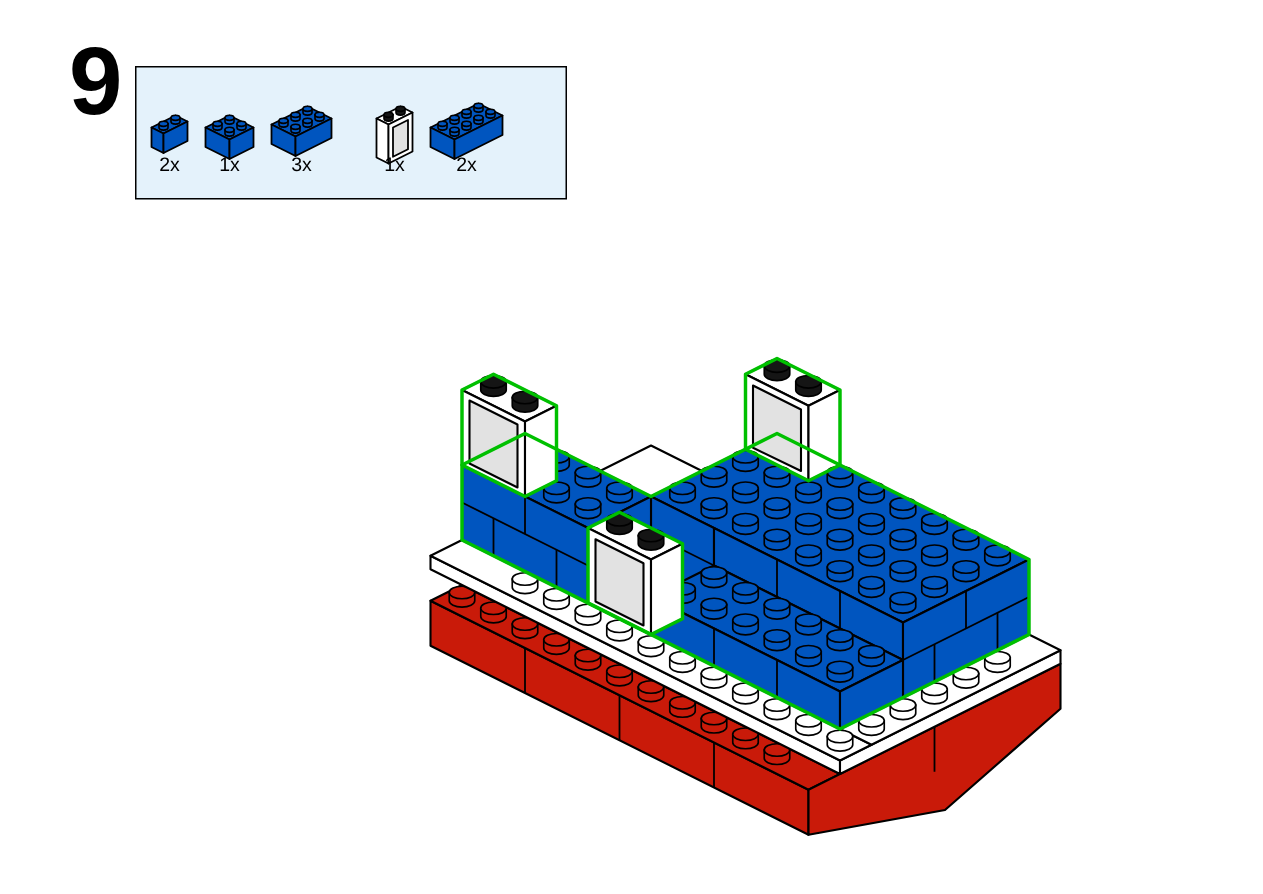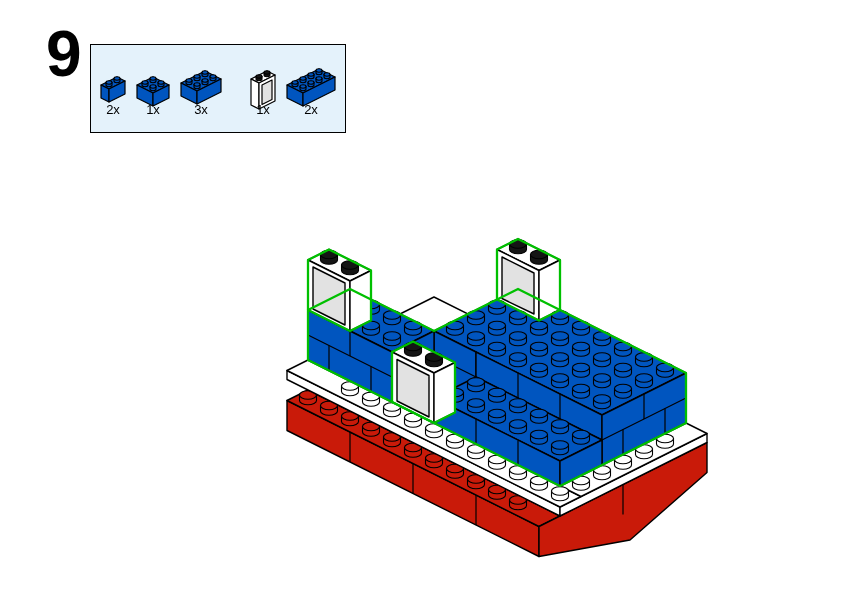--- a/index.html
+++ b/index.html
@@ -4,21 +4,21 @@
 <style>
   :root{
     --c-blue:#0055BF; --c-red:#C91A09; --c-green:#00C000;
     --c-glass:#E2E2E2; --c-panel_bg:#E4F2FB;
   }
   html,body{margin:0;padding:0;background:#fff;}
   .page{position:relative;width:842px;height:596px;background:#fff;overflow:hidden;
         font-family:"Liberation Sans",sans-serif;}
   .step-number{position:absolute;left:46px;top:22px;font-size:64px;font-weight:bold;
                color:#000;line-height:1;}
-  .parts-callout{position:absolute;left:90px;top:44px;width:256px;height:89px;
+  .parts-callout{position:absolute;left:90px;top:44px;width:288px;height:89px;
                  background:var(--c-panel_bg);border:1.5px solid #000;box-sizing:border-box;}
   .parts-callout svg{display:block;}
   svg.illustration{position:absolute;left:0;top:0;}
   .face{stroke:#000;stroke-width:1.4;stroke-linejoin:round;}
   .icon-face{stroke:#000;stroke-width:1.2;stroke-linejoin:round;}
   .f-blue{fill:var(--c-blue);} .f-red{fill:var(--c-red);}
   .f-white{fill:#ffffff;} .f-black{fill:#151515;} .f-glass{fill:var(--c-glass);}
   .stud-side,.stud-top{stroke:#000;stroke-width:1.1;}
   .edge{stroke:#000;stroke-width:1.2;fill:none;}
   .green{stroke:var(--c-green);stroke-width:2.3;fill:none;stroke-linejoin:round;}

